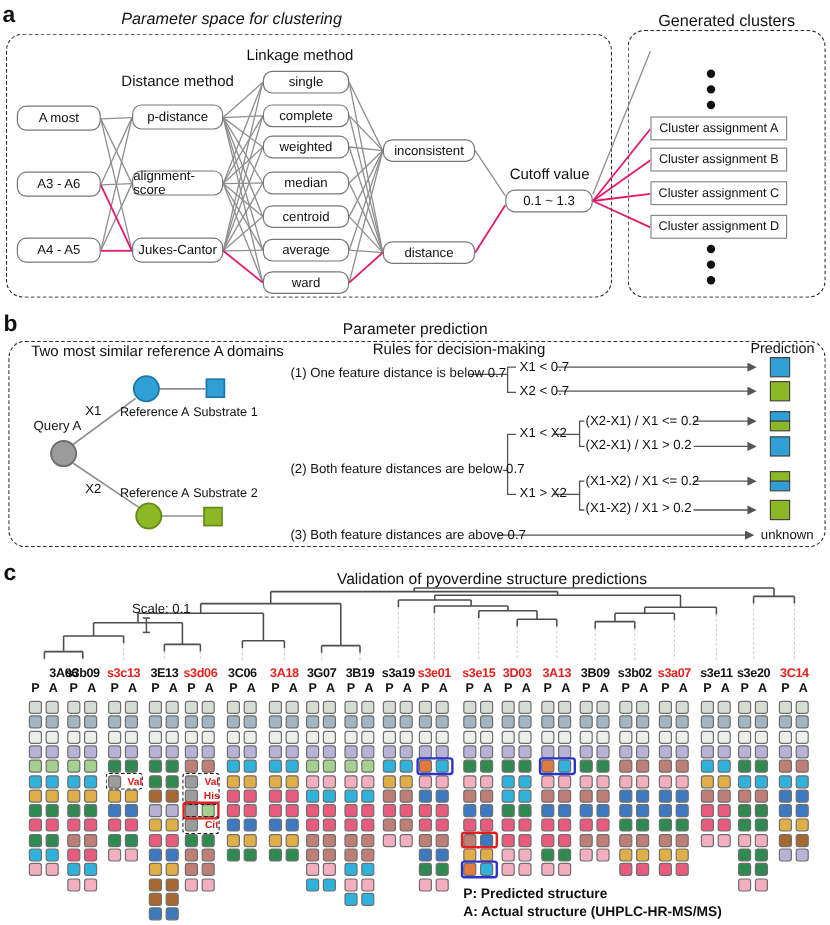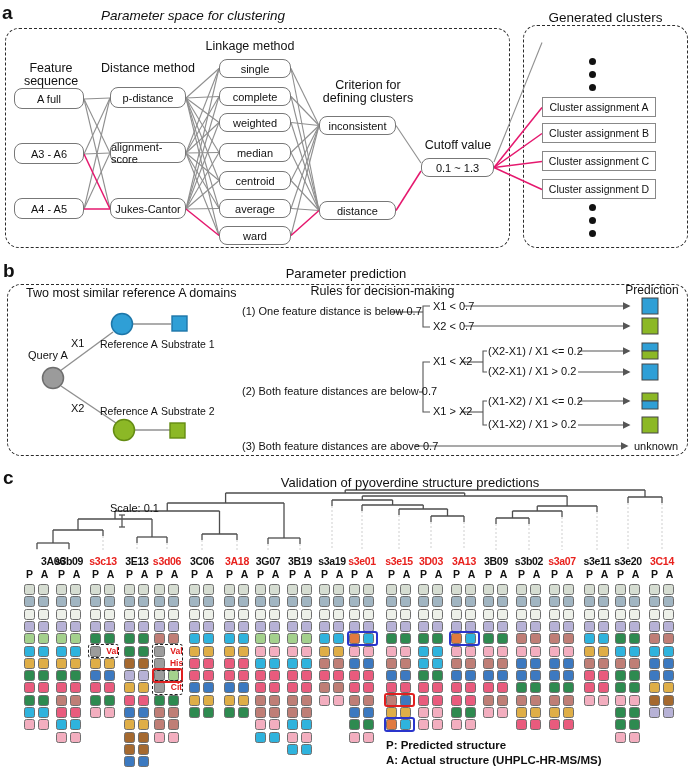--- a/index.html
+++ b/index.html
@@ -32,27 +32,25 @@
 <body>
 
 <div id="root">
 
   <div class="panel-letter" style="left:2px;top:2px;">a</div>
   <div class="ptitle" style="left:60px;top:8px;width:266px;font-style:italic;">Parameter space for clustering</div>
   <div class="dash-box" style="left:5px;top:28px;width:505px;height:220px;"></div>
   <div class="ptitle" style="left:523px;top:10px;width:165px;">Generated clusters</div>
   <div class="dash-box" style="left:523px;top:25px;width:165px;height:223px;"></div>
 
-  <div class="hdr" style="left:1px;top:62px;width:100px;">Feature sequence</div>
   <div class="hdr" style="left:98px;top:62px;width:100px;">Distance method</div>
   <div class="hdr" style="left:204px;top:40px;width:92px;">Linkage method</div>
-  <div class="hdr" style="left:322px;top:79px;width:92px;">Criterion for defining clusters</div>
   <div class="hdr" style="left:413px;top:139px;width:90px;">Cutoff value</div>
 
-  <div class="node" style="left:14px;top:88px;width:70px;height:21px;">A full</div>
+  <div class="node" style="left:14px;top:88px;width:70px;height:21px;">A most</div>
   <div class="node" style="left:14px;top:143px;width:70px;height:21px;">A3 - A6</div>
   <div class="node" style="left:14px;top:198px;width:70px;height:21px;">A4 - A5</div>
 
   <div class="node" style="left:110px;top:87px;width:76px;height:21px;">p-distance</div>
   <div class="node" style="left:110px;top:142px;width:76px;height:21px;">alignment-score</div>
   <div class="node" style="left:110px;top:198px;width:76px;height:21px;">Jukes-Cantor</div>
 
   <div class="node" style="left:219px;top:59px;width:72px;height:19px;">single</div>
   <div class="node" style="left:219px;top:87px;width:72px;height:19px;">complete</div>
   <div class="node" style="left:219px;top:113px;width:72px;height:19px;">weighted</div>

